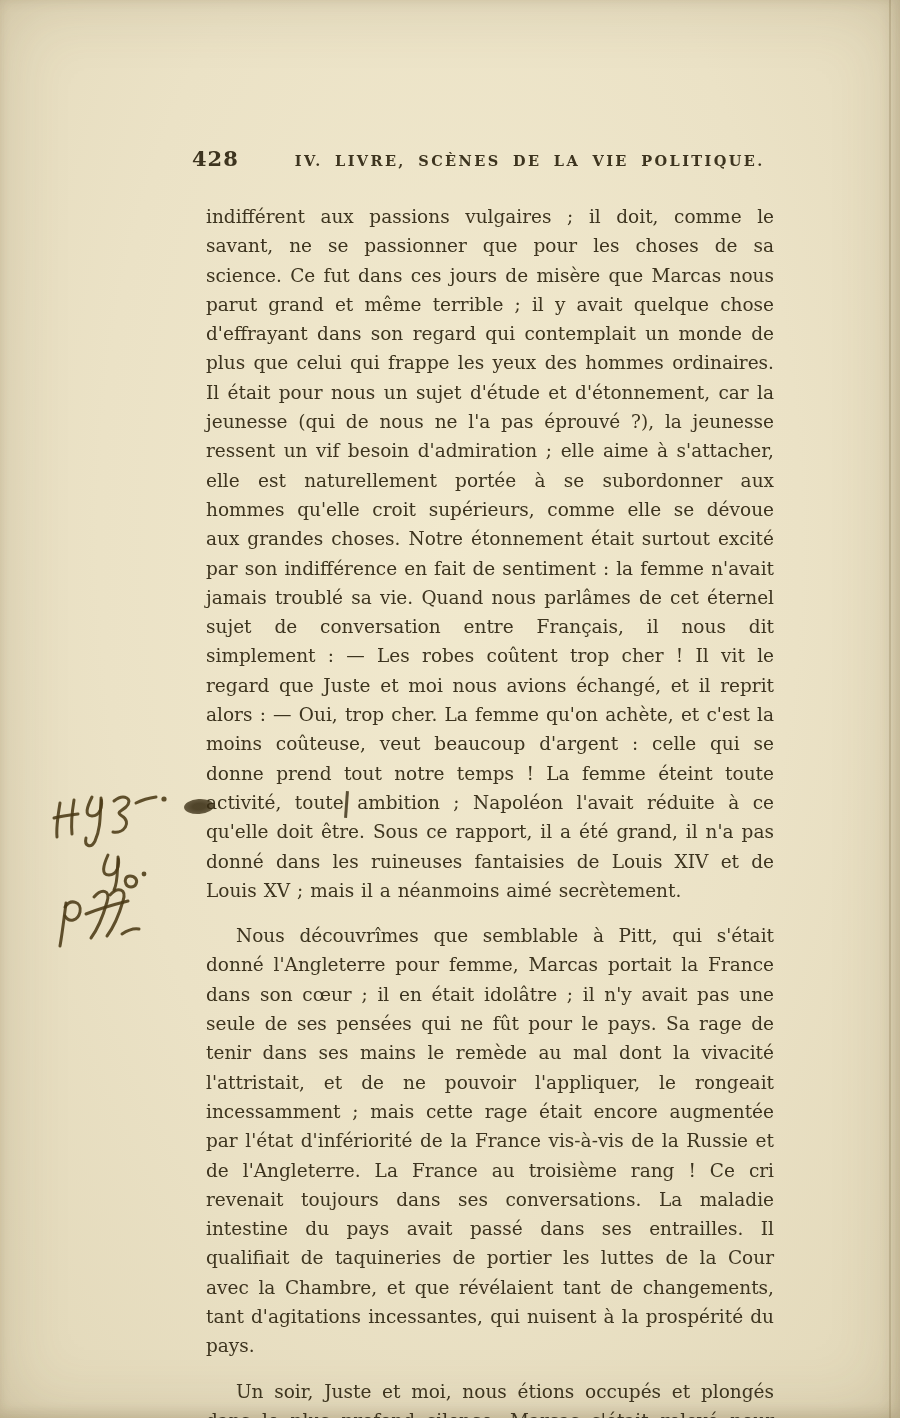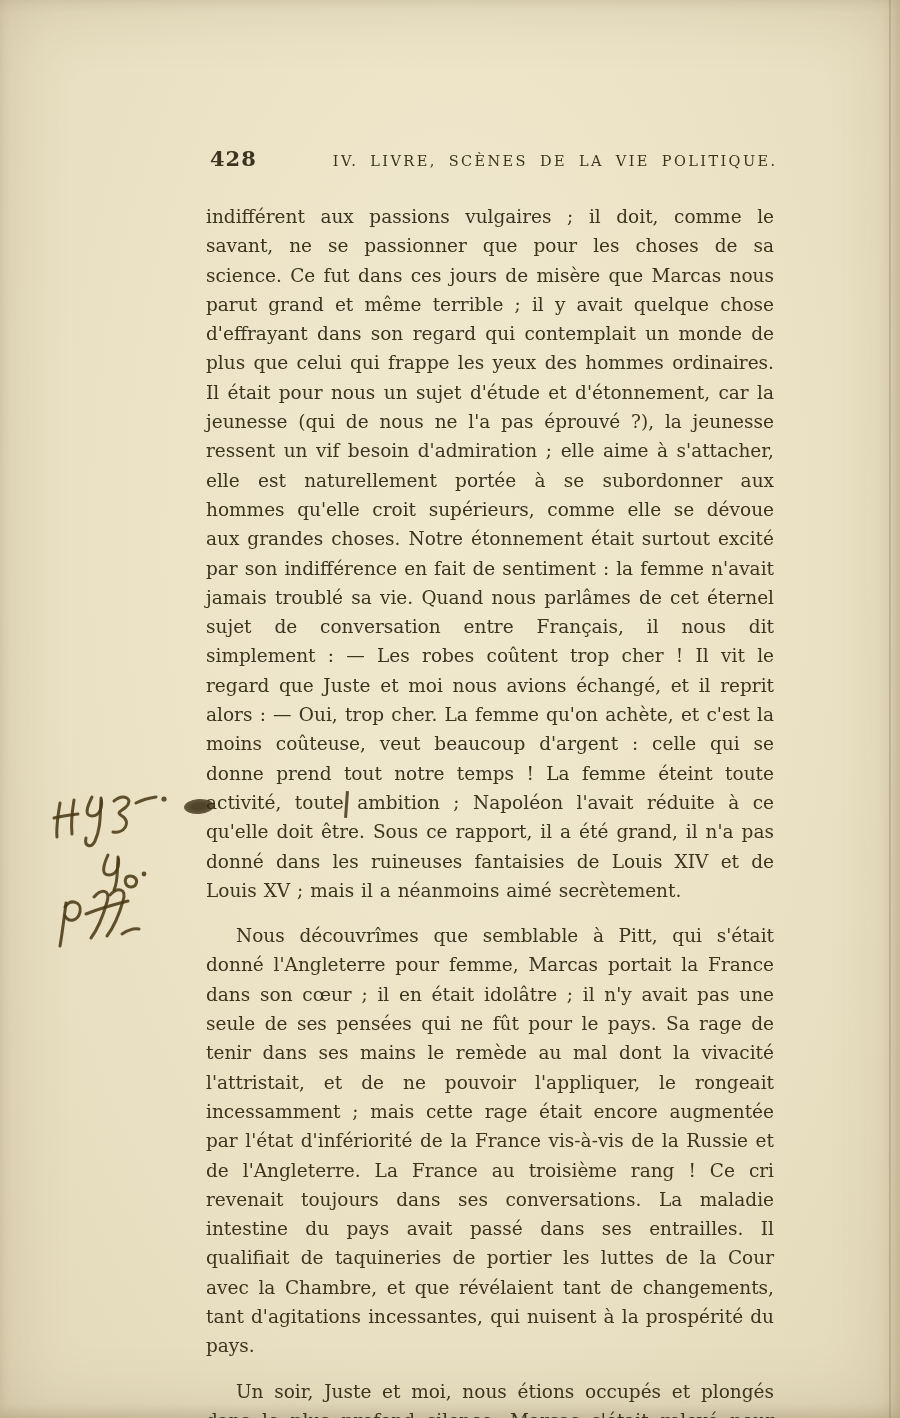--- a/index.html
+++ b/index.html
@@ -25,37 +25,36 @@
     content: "";
     position: absolute;
     right: 9px;
     top: 0;
     bottom: 0;
     width: 2px;
     background: rgba(110, 90, 50, 0.22);
   }
   .header-row {
     position: absolute;
-    left: 194px;
+    left: 176px;
     top: 146px;
     width: 600px;
     display: flex;
     align-items: baseline;
-    gap: 20px;
   }
   .page-number {
     font-size: 21px;
     font-weight: bold;
     letter-spacing: 1px;
     margin-left: 16px;
   }
   .running-title {
     margin-left: 56px;
     font-size: 14.5px;
-    font-weight: normal;
+    font-weight: bold;
     letter-spacing: 2.4px;
     word-spacing: 5px;
     white-space: nowrap;
   }
   .text-block {
     position: absolute;
     left: 190px;
     top: 186px;
     width: 600px;
   }

